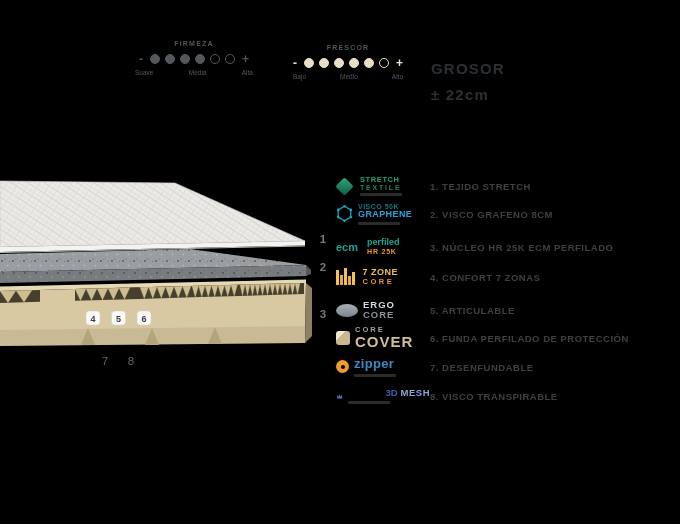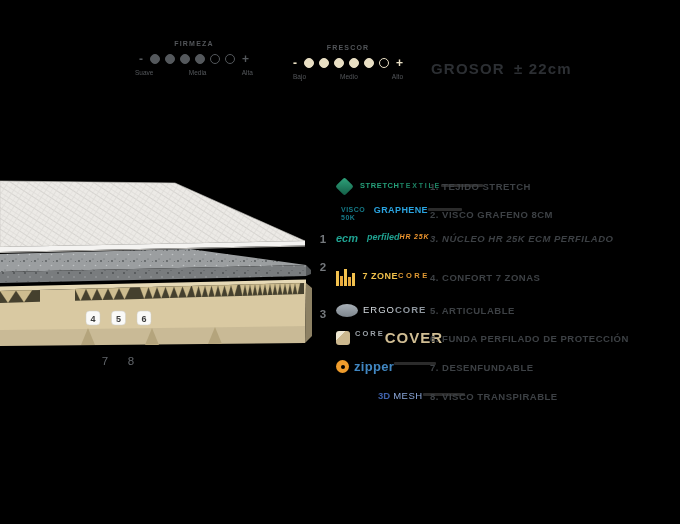--- a/index.html
+++ b/index.html
@@ -11,29 +11,29 @@
   .dots-row{display:flex;align-items:center;gap:5px;}
   .dot{width:10px;height:10px;border-radius:50%;border:1.5px solid var(--c);box-sizing:border-box;}
   .dot.filled{background:var(--c);}
   .sign{font-size:12px;font-weight:700;color:var(--c);line-height:1;margin:0 2px;}
   .scale-labels{display:flex;justify-content:space-between;width:100%;box-sizing:border-box;padding:0 12px;margin-top:4px;}
   .scale-labels span{font-size:6.5px;color:#55585c;}
   #scale-firmeza{left:123px;top:40px;width:142px;--c:#54585c;}
   #scale-frescor{left:281px;top:44px;width:134px;--c:#e9dfc4;}
   
   .grosor{position:absolute;left:431px;top:60px;display:flex;gap:9px;align-items:baseline;
-          font-size:15px;font-weight:800;letter-spacing:1.2px;color:#2c2f33;}
+          font-size:15px;font-weight:800;letter-spacing:1.2px;color:#2c2f33;flex-direction:column;}
   
   .mattress-svg{position:absolute;left:0;top:170px;}
   .layer-marker{position:absolute;left:316px;width:14px;text-align:center;
                 font-size:11.5px;font-weight:600;color:#75797d;}
   
   .feature-row{position:absolute;left:336px;width:330px;height:28px;display:flex;align-items:center;}
   .badge{width:94px;flex:none;display:flex;align-items:center;gap:5px;}
-  .badge-text{display:flex;flex-direction:row;line-height:1.1;}
+  .badge-text{display:flex;flex-direction:column;line-height:1.1;}
   .feature-label{font-size:9.5px;font-weight:700;letter-spacing:.5px;color:#3d4145;white-space:nowrap;}
   .subline{height:3px;width:42px;background:#2b2b2b;margin-top:2px;border-radius:1px;}
   
   .gem{width:13px;height:13px;background:linear-gradient(135deg,#2fa47c,#135c45);transform:rotate(45deg);border-radius:2px;margin:2px 4px 2px 2px;flex:none;}
   .t-stretch1{font-size:7.5px;font-weight:800;letter-spacing:.6px;color:#25a07a;}
   .t-stretch2{font-size:7px;font-weight:700;letter-spacing:1.8px;color:#1d8465;}
   
   .t-visco{font-size:7px;font-weight:800;letter-spacing:.5px;color:#157986;}
   .t-graphene{font-size:9px;font-weight:800;letter-spacing:.4px;color:#2aa3df;}
   
@@ -41,34 +41,34 @@
   .t-perfiled{font-size:9px;font-weight:800;color:#1fa291;}
   .t-hr25k{font-size:7px;font-weight:800;color:#ef962e;letter-spacing:.8px;}
   
   .bars{display:flex;align-items:flex-end;gap:1.5px;height:17px;margin-right:3px;flex:none;}
   .bars i{display:block;width:2.5px;background:#f2c14e;}
   .bars i:nth-child(2n){background:#e9a93d;}
   .t-7zone{font-size:9px;font-weight:800;letter-spacing:.5px;color:#f0c04b;}
   .t-zcore{font-size:7.5px;font-weight:700;letter-spacing:2.5px;color:#e29a33;}
   
   .ergo-blob{width:22px;height:13px;border-radius:50%;background:linear-gradient(180deg,#a8b0b7,#7d858d);flex:none;}
-  .t-ergo{font-size:9.5px;font-weight:400;letter-spacing:1px;color:#d3d9de;}
+  .t-ergo{font-size:9.5px;font-weight:700;letter-spacing:1px;color:#d3d9de;}
   .t-ecore{font-size:9.5px;font-weight:700;letter-spacing:1px;color:#8c949c;}
   
   .cover-sq{width:14px;height:14px;border-radius:3px;background:linear-gradient(135deg,#efe7d2 0 35%,#ccb88e 35%);flex:none;}
   .t-ccore{font-size:7.5px;font-weight:700;letter-spacing:2px;color:#9aa1a7;}
   .t-cover{font-size:15px;font-weight:800;letter-spacing:1px;color:#d0bd93;}
   
   .zip-icon{width:13px;height:13px;border-radius:50%;background:#ef9c2c;position:relative;flex:none;}
   .zip-icon i{position:absolute;left:4.5px;top:4.5px;width:4px;height:4px;border-radius:50%;background:#000;}
   .t-zipper{font-size:13px;font-weight:800;color:#4187c2;text-transform:lowercase;letter-spacing:.3px;}
   
   .mesh-row{display:flex;gap:3px;align-items:baseline;margin-left:37px;}
   .t-3d{font-size:9.5px;font-weight:800;color:#3f61ab;}
-  .t-mesh{font-size:9.5px;font-weight:400;color:#8aa6d8;letter-spacing:.5px;}
+  .t-mesh{font-size:9.5px;font-weight:700;color:#8aa6d8;letter-spacing:.5px;}
 </style>
 </head>
 <body>
 
 <div class="stage">
 
   <div class="scale" id="scale-firmeza">
     <div class="scale-title">FIRMEZA</div>
     <div class="dots-row">
       <span class="sign">-</span>
@@ -210,21 +210,21 @@
         <span class="t-graphene">GRAPHENE</span>
         <span class="subline"></span>
       </span>
     </div>
     <div class="feature-label">
       <span>2.</span>
       <span>VISCO GRAFENO 8CM</span>
     </div>
   </div>
 
-  <div class="feature-row" style="top:224px;font-style:italic;">
+  <div class="feature-row" style="top:233px;">
     <div class="badge">
       <span class="t-ecm">ecm</span>
       <span class="badge-text">
         <span class="t-perfiled">perfiled</span>
         <span class="t-hr25k">HR 25K</span>
       </span>
     </div>
     <div class="feature-label">
       <span>3.</span>
       <span>NÚCLEO HR 25K ECM PERFILADO</span>

